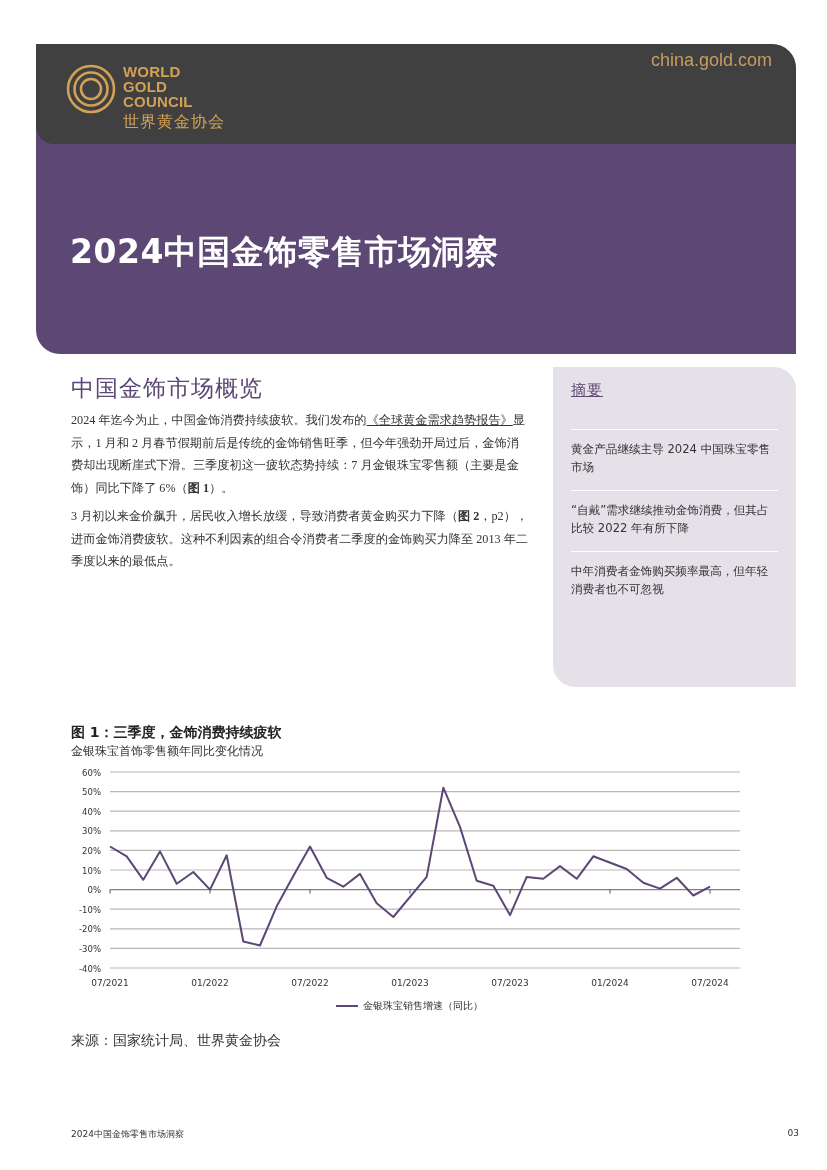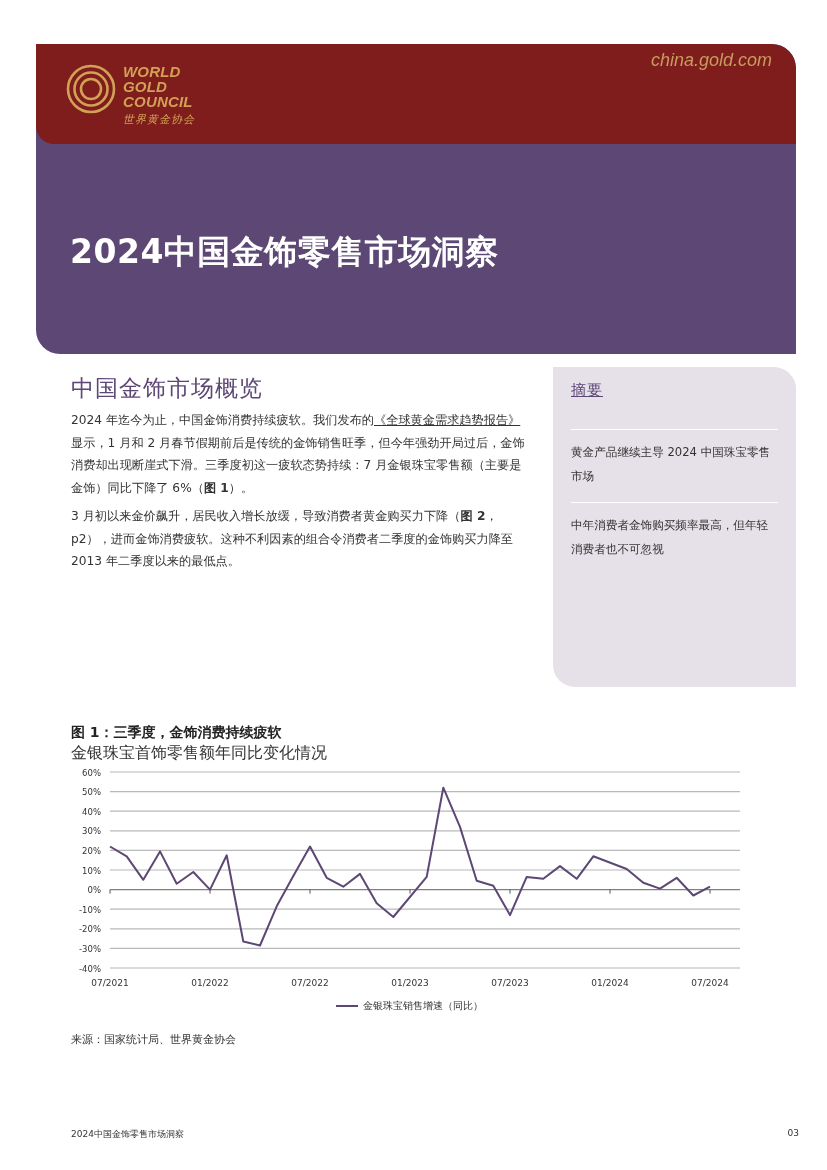--- a/index.html
+++ b/index.html
@@ -1,51 +1,51 @@
 <!DOCTYPE html>
 <html><head>
 <meta charset="utf-8">
 <style>
   * { box-sizing: border-box; margin: 0; padding: 0; }
   html, body { width: 827px; height: 1170px; background: #ffffff; overflow: hidden; }
   body { position: relative; font-family: "DejaVu Sans", "Liberation Sans", sans-serif; color: #333333; }
 
   .hero { position: absolute; left: 36px; top: 44px; width: 760px; height: 310px; background: #5c4775; border-radius: 0 24px 0 24px; overflow: hidden; }
-  .hero-top { position: absolute; left: 0; top: 0; width: 760px; height: 100px; background: #7f1d1d; border-radius: 0 24px 0 18px; font-style: italic; }
+  .hero-top { position: absolute; left: 0; top: 0; width: 760px; height: 100px; background: #404040; border-radius: 0 24px 0 18px; }
   .logo { position: absolute; left: 30px; top: 20px; display: flex; align-items: flex-start; }
   .logo svg { display: block; }
   .logo-text { margin-left: 7px; color: #d1a155; }
   .logo-line { font-family: "Liberation Sans", sans-serif; font-weight: 700; font-size: 15px; line-height: 15px; letter-spacing: 0.2px; }
-  .logo-cn { font-size: 11px; margin-top: 3px; letter-spacing: 1px; }
+  .logo-cn { font-size: 16px; margin-top: 3px; letter-spacing: 1px; }
   .site-url { position: absolute; right: 24px; top: 6px; color: #c79c5e; font-size: 18px; font-family: "Liberation Sans", sans-serif; }
 
   .hero-title { position: absolute; left: 34px; top: 186px; color: #ffffff; font-size: 33px; font-weight: 700; letter-spacing: 0.5px; }
   .hero-subtitle { position: absolute; left: 34px; top: 240px; color: #ffffff; font-size: 30px; font-weight: 300; letter-spacing: 1px; }
 
   .section-title { position: absolute; left: 71px; top: 373px; color: #5c4775; font-size: 23px; letter-spacing: 1px; }
-  .para { position: absolute; left: 71px; width: 460px; font-size: 12.2px; line-height: 22.5px; color: #333333; }
+  .para { position: absolute; left: 71px; width: 460px; font-size: 12.2px; line-height: 22.5px; color: #333333; font-family: Liberation Serif, serif; }
   .para1 { top: 409px; }
   .para2 { top: 505px; }
   .link { text-decoration: underline; color: #333333; }
   .bold { font-weight: 700; }
 
   .summary { position: absolute; left: 553px; top: 367px; width: 243px; height: 320px; background: #e6e0e8; border-radius: 0 22px 0 22px; padding: 8px 18px 0 18px; }
   .summary-title { font-size: 15px; color: #5c4775; margin-left: 0; margin-top: 6px; height: 48px; letter-spacing: 1px; text-decoration: underline; }
-  .summary-item { border-top: 1px solid #ffffff; padding: 10px 0 14px 0; font-size: 11.6px; line-height: 24px; color: #333333; }
+  .summary-item { border-top: 1px solid #ffffff; padding: 10px 0 14px 0; font-size: 11.6px; line-height: 18px; color: #333333; }
 
   .fig-title { position: absolute; left: 71px; top: 724px; font-size: 14px; font-weight: 700; color: #222222; }
-  .fig-subtitle { position: absolute; left: 71px; top: 743px; font-size: 16px; color: #333333; }
+  .fig-subtitle { position: absolute; left: 71px; top: 743px; font-size: 12px; color: #333333; }
 
   .chart { position: absolute; left: 60px; top: 762px; }
   .chart text { font-family: "DejaVu Sans", sans-serif; fill: #333333; }
 
   .legend { position: absolute; left: 336px; top: 999px; display: flex; align-items: center; font-size: 10px; color: #333333; }
   .legend-line { width: 22px; height: 2px; background: #5c4775; margin-right: 5px; }
 
-  .source { position: absolute; left: 71px; top: 1032px; font-size: 11px; color: #333333; }
+  .source { position: absolute; left: 71px; top: 1032px; font-size: 14px; color: #333333; }
   .footer-title { position: absolute; left: 71px; top: 1128px; font-size: 9px; color: #333333; }
   .page-num { position: absolute; right: 28px; top: 1128px; font-size: 9px; color: #333333; }
 </style>
 </head>
 <body>
 
 <div class="hero">
   <div class="hero-top">
     <div class="logo">
       <svg width="50" height="50" viewBox="0 0 50 50">
@@ -65,20 +65,21 @@
   <div class="hero-title">2024中国金饰零售市场洞察</div>
 </div>
 
 <div class="section-title">中国金饰市场概览</div>
 <p class="para para1"><span>2024 年迄今为止，中国金饰消费持续疲软。我们发布的</span><span class="link">《全球黄金需求趋势报告》</span><span>显示，1 月和 2 月春节假期前后是传统的金饰销售旺季，但今年强劲开局过后，金饰消费却出现断崖式下滑。三季度初这一疲软态势持续：7 月金银珠宝零售额（主要是金饰）同比下降了 6%（</span><span class="bold">图 1</span><span>）。</span></p>
 <p class="para para2"><span>3 月初以来金价飙升，居民收入增长放缓，导致消费者黄金购买力下降（</span><span class="bold">图 2</span><span>，p2），进而金饰消费疲软。这种不利因素的组合令消费者二季度的金饰购买力降至 2013 年二季度以来的最低点。</span></p>
 
 <div class="summary">
   <div class="summary-title">摘要</div>
   <div class="summary-item">黄金产品继续主导 2024 中国珠宝零售市场</div>
+  <div class="summary-item">“自戴”需求继续推动金饰消费，但其占比较 2022 年有所下降</div>
   <div class="summary-item">中年消费者金饰购买频率最高，但年轻消费者也不可忽视</div>
 </div>
 
 <div class="fig-title">图 1：三季度，金饰消费持续疲软</div>
 <div class="fig-subtitle">金银珠宝首饰零售额年同比变化情况</div>
 
 <svg class="chart" width="700" height="235" viewBox="0 0 700 235">
   <g id="grid">
       <line x1="50" x2="680" y1="10" y2="10" stroke="#b8b8b8" stroke-width="1.2"></line>
       <line x1="50" x2="680" y1="29.6" y2="29.6" stroke="#b8b8b8" stroke-width="1.2"></line>

